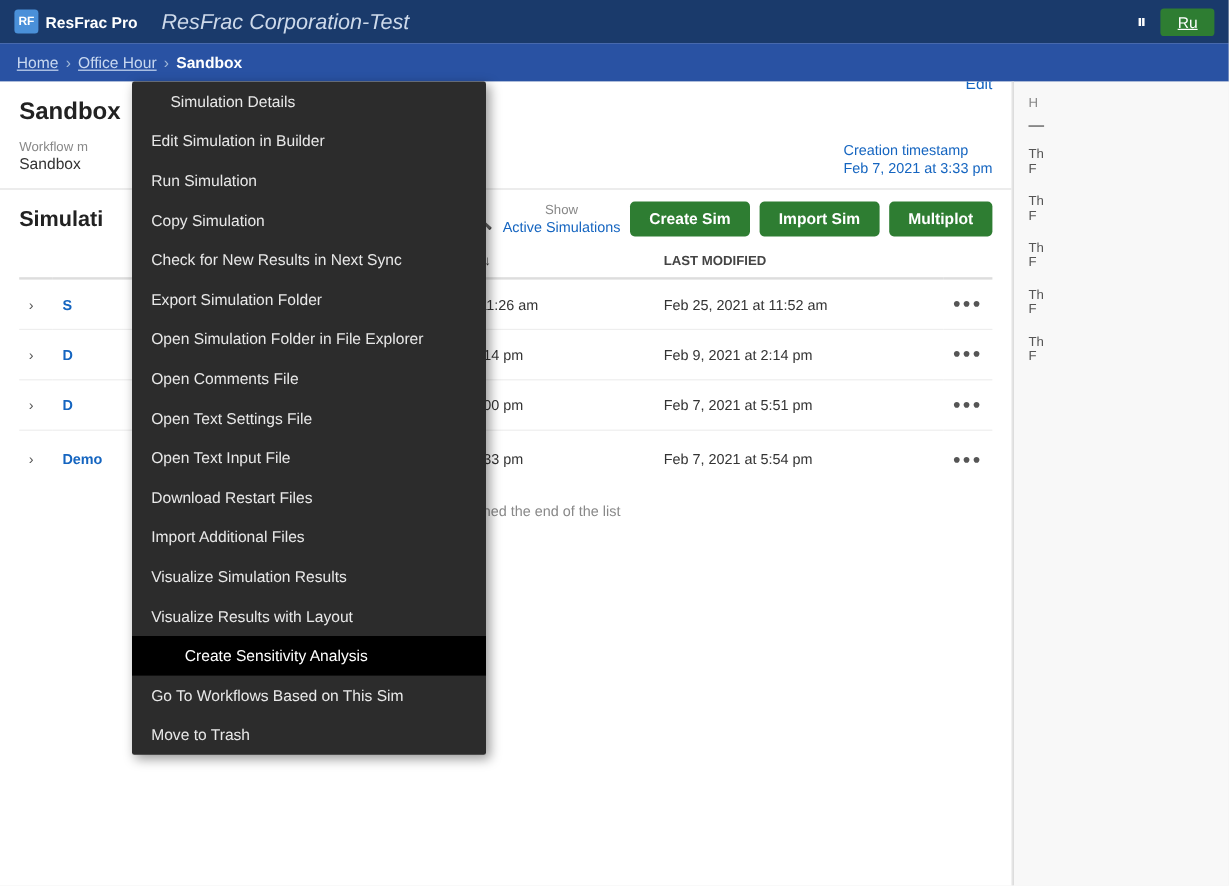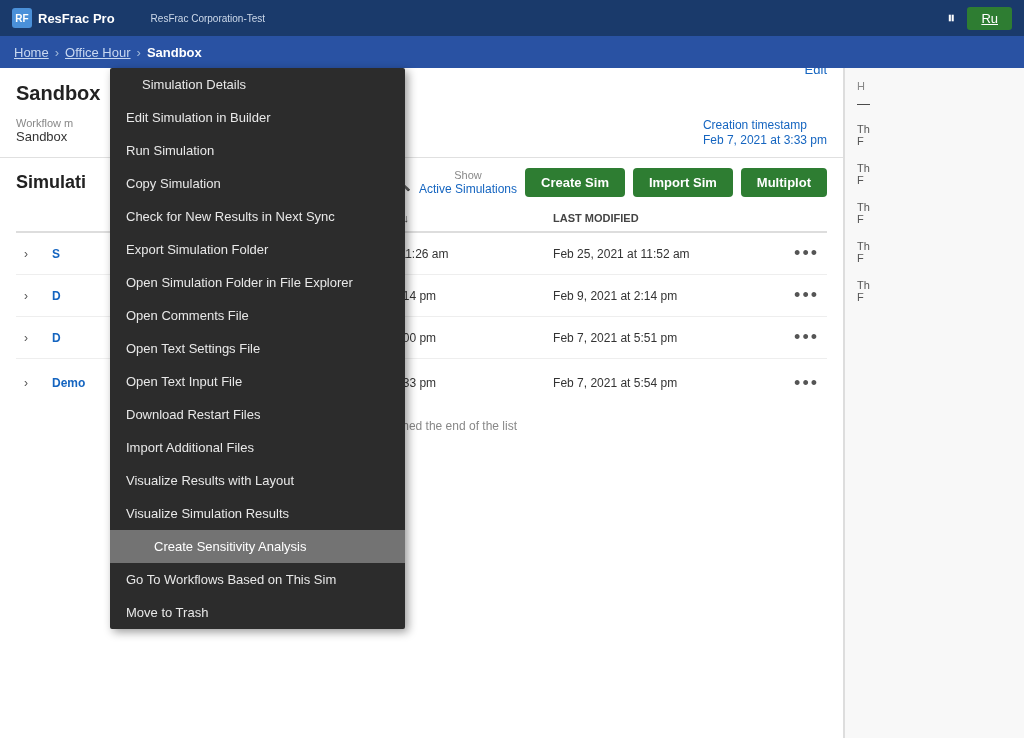--- a/index.html
+++ b/index.html
@@ -5,43 +5,44 @@
     * { box-sizing: border-box; margin: 0; padding: 0; }
     body { font-family: Arial, sans-serif; font-size: 13px; background: #f0f0f0; width: 1024px; height: 738px; overflow: hidden; }
 
     
     .top-nav {
       background: #1a3a6b;
       height: 36px;
       display: flex;
       align-items: center;
       padding: 0 12px;
-      gap: 28px;
+      gap: 12px;
       color: white;
     }
     .top-nav-logo {
       display: flex;
       align-items: center;
       gap: 6px;
       font-weight: bold;
       font-size: 13px;
       color: white;
     }
     .top-nav-logo-icon {
       width: 20px;
       height: 20px;
       background: #4a90d9;
       border-radius: 3px;
       display: flex; align-items: center; justify-content: center;
       font-size: 10px;
     }
     .top-nav-company {
-      font-size: 10px;
+      font-size: 18px;
       color: #cdd9ea;
       margin-left: 8px;
+      font-style: italic;
     }
     .top-nav-spacer { flex: 1; }
     .top-nav-actions {
       display: flex;
       align-items: center;
       gap: 12px;
     }
     .pause-btn {
       color: white;
       font-size: 16px;
@@ -271,21 +272,21 @@
       box-shadow: 3px 3px 10px rgba(0,0,0,0.4);
     }
     .dropdown-item {
       padding: 9px 16px;
       color: #e8e8e8;
       cursor: pointer;
       font-size: 13px;
       white-space: nowrap;
     }
     .dropdown-item.selected {
-      background: #737373;
+      background: #000000;
       color: white;
       padding-left: 44px;
     }
     .dropdown-item:first-child {
       border-radius: 2px 2px 0 0;
       padding-left: 32px;
     }
     .dropdown-item:last-child {
       border-radius: 0 0 2px 2px;
     }
@@ -448,20 +449,20 @@
       <div class="dropdown-item">Run Simulation</div>
       <div class="dropdown-item">Copy Simulation</div>
       <div class="dropdown-item">Check for New Results in Next Sync</div>
       <div class="dropdown-item">Export Simulation Folder</div>
       <div class="dropdown-item">Open Simulation Folder in File Explorer</div>
       <div class="dropdown-item">Open Comments File</div>
       <div class="dropdown-item">Open Text Settings File</div>
       <div class="dropdown-item">Open Text Input File</div>
       <div class="dropdown-item">Download Restart Files</div>
       <div class="dropdown-item">Import Additional Files</div>
+      <div class="dropdown-item">Visualize Simulation Results</div>
       <div class="dropdown-item">Visualize Results with Layout</div>
-      <div class="dropdown-item">Visualize Simulation Results</div>
       <div class="dropdown-item selected">Create Sensitivity Analysis</div>
       <div class="dropdown-item">Go To Workflows Based on This Sim</div>
       <div class="dropdown-item">Move to Trash</div>
     </div>
 
 </div>
 
 </body></html>

